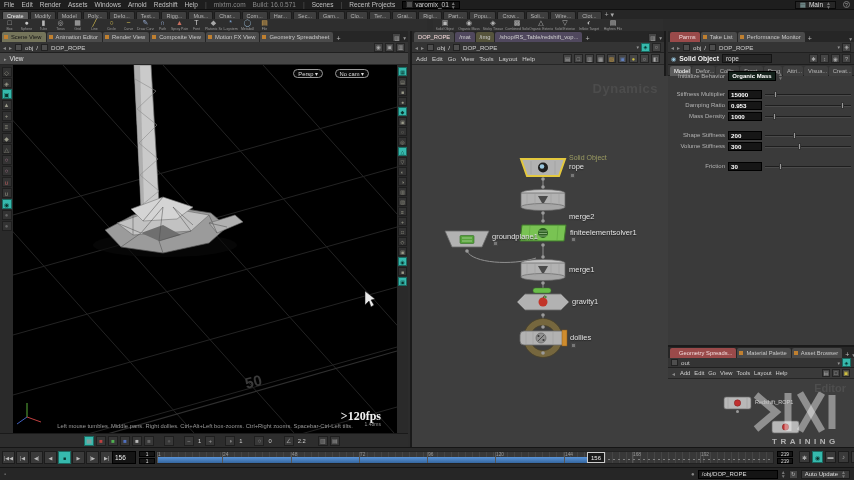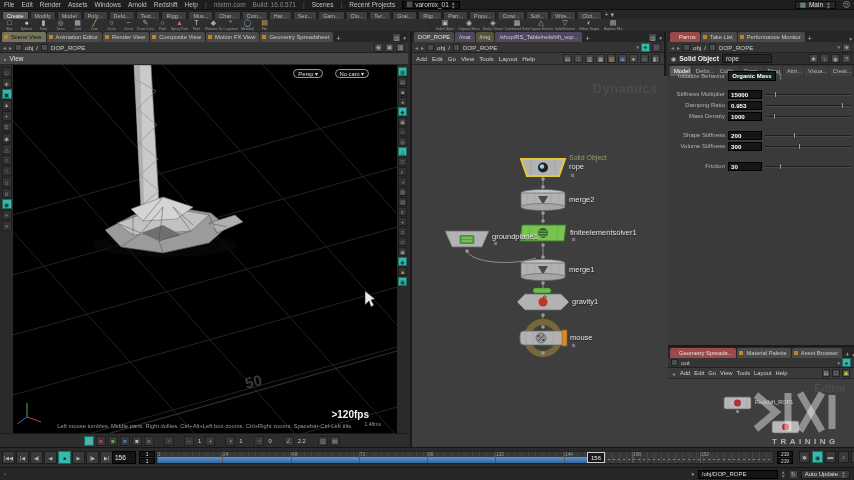--- a/index.html
+++ b/index.html
@@ -50,21 +50,21 @@
   
   .pane-left{left:0;top:31px;width:408px;height:416px;}
   .viewheader{position:absolute;left:0;top:22px;width:408px;height:12px;background:#464646;border-bottom:1px solid #262626;display:flex;align-items:center;gap:3px;padding:0 4px;font-size:6.5px;color:#e0e0e0;}
   .vp-wrap{position:absolute;left:0;top:34px;width:408px;height:368px;background:#000;}
   .vp-ltools{position:absolute;left:0;top:0;width:13px;height:368px;background:#2a2a2a;display:flex;flex-direction:column;align-items:center;padding-top:2px;gap:1px;}
   .vp-rtools{position:absolute;right:0;top:0;width:11px;height:368px;background:#2a2a2a;display:flex;flex-direction:column;align-items:center;padding-top:2px;gap:1px;}
   .vpic{width:10px;height:10px;display:flex;align-items:center;justify-content:center;font-size:6px;color:var(--c,#9a9a8a);background:#333;border:1px solid #1f1f1f;}
   .vpic.active{background:#36b9ad;color:#09332d;border-color:#1a6b62;}
   .vp-canvas{position:absolute;left:13px;top:0;width:384px;height:368px;background:#000;overflow:hidden;}
   .vp-btn{position:absolute;top:4px;height:9px;line-height:8px;border:1px solid #999;border-radius:5px;color:#ddd;font-size:5.8px;padding:0 4px;background:rgba(20,20,20,.5);}
-  .fps{position:absolute;right:28px;top:344px;font-size:10px;font-weight:bold;color:#f2f2f2;}
+  .fps{position:absolute;right:16px;top:344px;font-size:12px;font-weight:bold;color:#f2f2f2;font-family:Liberation Serif, serif;}
   .fps-ms{position:absolute;right:16px;top:356px;font-size:5px;color:#999;}
   .vp-help{position:absolute;left:0;top:358px;width:100%;text-align:center;font-size:5.8px;color:#9a9a9a;}
   .grid-num{position:absolute;left:232px;top:308px;font-size:15px;font-weight:bold;color:#3a3a3a;transform:rotate(-14deg);}
 
   
   .displaybar{position:absolute;left:0;top:402px;width:408px;height:14px;background:#2d2d2d;border-top:1px solid #1a1a1a;display:flex;align-items:center;gap:2px;padding-left:84px;}
   .dbic{width:10px;height:10px;display:flex;align-items:center;justify-content:center;font-size:6px;color:var(--c,#9a9a9a);background:#383838;border:1px solid #1f1f1f;}
   .dbic.active{background:#36b9ad;border-color:#1a6b62;}
   .dbnum{font-size:5.8px;color:#cfcfcf;padding:0 2px;}
   .dbgap{width:6px;}
@@ -621,28 +621,28 @@
           <circle cx="55" cy="175" r="1.8"></circle>
           <circle cx="131" cy="207" r="1.8"></circle>
             <circle cx="131" cy="239" r="1.8"></circle>
           <circle cx="131" cy="251" r="1.8"></circle>
             <circle cx="131" cy="277" r="1.8"></circle>
         </g>
       </svg>
       <span class="ntype" style="left:157px;top:78px">Solid Object</span>
       <span class="nlabel" style="left:157px;top:86px">rope</span>
       <span class="nbadge" style="left:158px;top:97px"></span>
-      <span class="nlabel" style="left:157px;top:119px">merge2</span>
+      <span class="nlabel" style="left:157px;top:136px">merge2</span>
       <span class="nlabel" style="left:80px;top:156px">groundplane1</span>
       <span class="nbadge" style="left:81px;top:165px"></span>
       <span class="nlabel" style="left:158px;top:152px">finiteelementsolver1</span>
       <span class="nbadge" style="left:159px;top:161px"></span>
       <span class="nlabel" style="left:157px;top:189px">merge1</span>
       <span class="nlabel" style="left:160px;top:221px">gravity1</span>
-      <span class="nlabel" style="left:158px;top:257px">mouse</span>
+      <span class="nlabel" style="left:158px;top:257px">dollies</span>
       <span class="nbadge" style="left:159px;top:267px"></span>
     </div>
   </div>
 
   <div class="abs pane-params">
     <div class="ptabrow">
       <div class="row" style="gap:1px;align-items:flex-end">
           <span class="ptab active" style="--c: #9a4a4a;">Parms</span>
           <span class="ptab">Take List</span>
           <span class="ptab">Performance Monitor</span>

